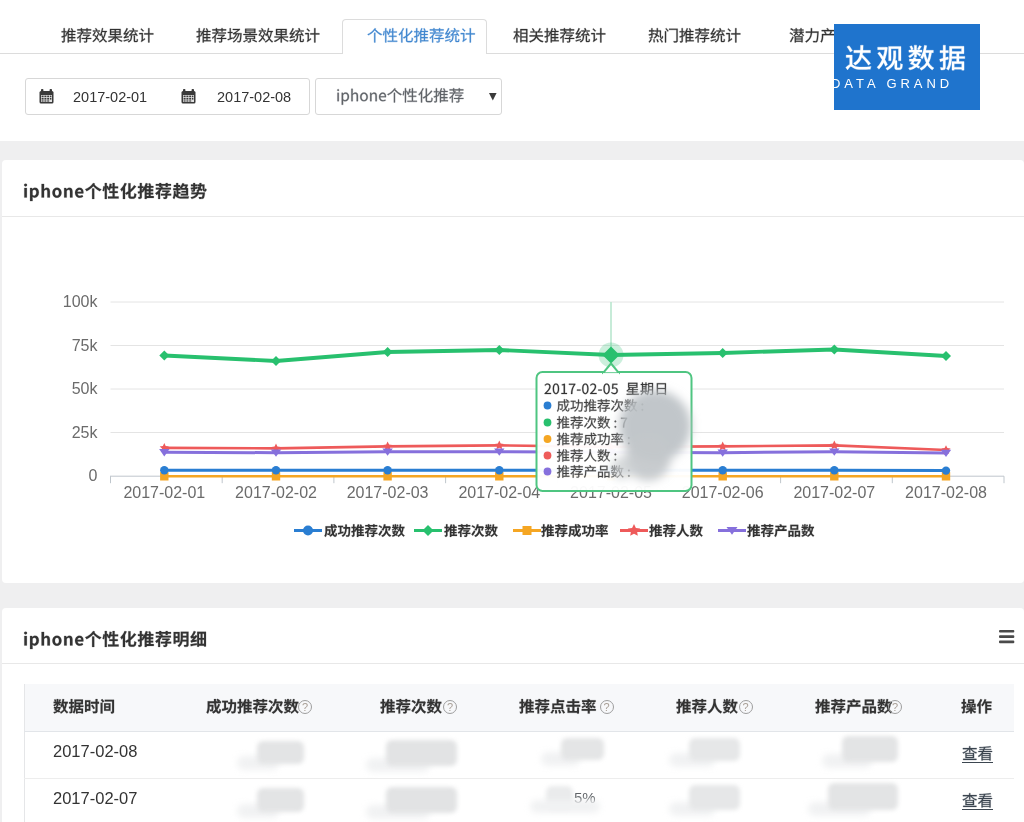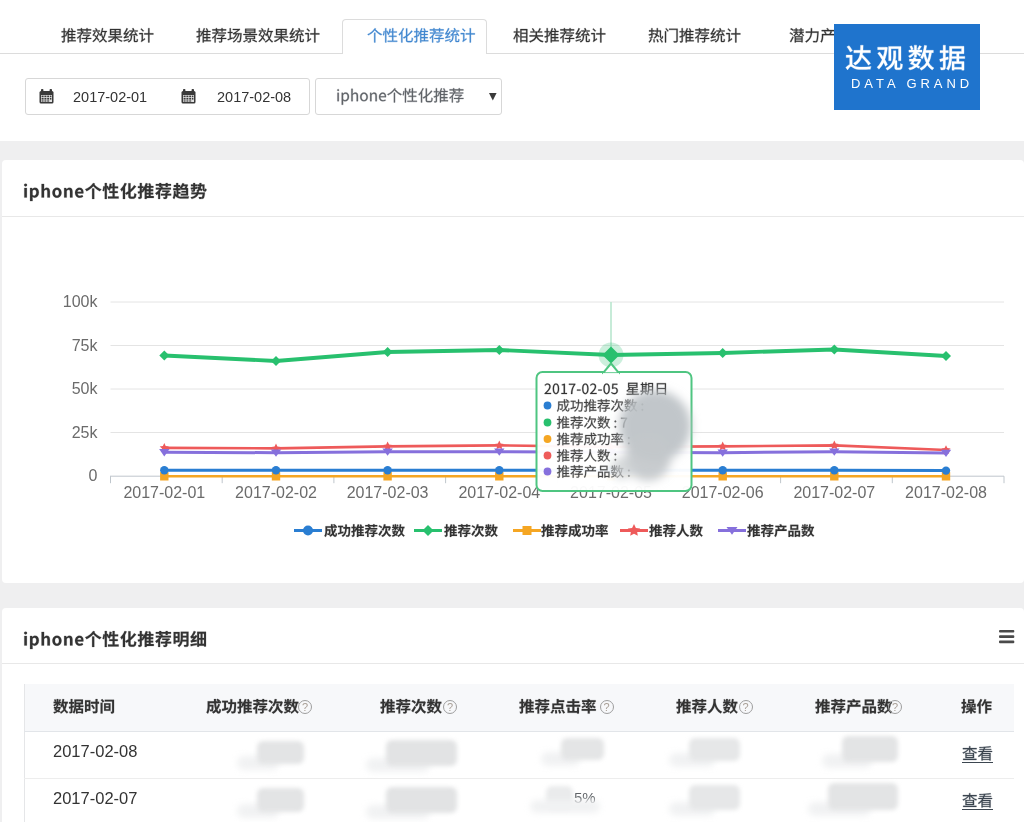--- a/index.html
+++ b/index.html
@@ -227,21 +227,21 @@
   </svg>
 <div class="abs" style="left:834px;top:24px;width:146px;height:86px;background:#1f74cd;"></div>
 <svg class="tr" style="left:845.0px;top:45.0px;" width="123" height="32">
     <g fill="#fff" stroke="#fff" stroke-width="12" transform="translate(0,22.95) scale(0.02700,-0.02700)">
       <use href="#m8FBE" x="0"></use>
       <use href="#m89C2" x="1159"></use>
       <use href="#m6570" x="2319"></use>
       <use href="#m636E" x="3478"></use>
     </g>
   </svg>
-<div class="abs" style="left:851px;top:76px;font-size:13px;color:#fff;letter-spacing:3.95px;">DATA GRAND</div>
+<div class="abs" style="left:831px;top:76px;font-size:13px;color:#fff;letter-spacing:3.95px;">DATA GRAND</div>
 <svg class="tr" style="left:23.4px;top:183.1px;" width="187" height="21">
     <g fill="#333" stroke="#333" stroke-width="12" transform="translate(0,14.45) scale(0.01700,-0.01700)">
       <use href="#b69" x="0"></use>
       <use href="#b70" x="336"></use>
       <use href="#b68" x="1013"></use>
       <use href="#b6F" x="1685"></use>
       <use href="#b6E" x="2343"></use>
       <use href="#b65" x="3017"></use>
       <use href="#b4E2A" x="3630"></use>
       <use href="#b6027" x="4662"></use>

